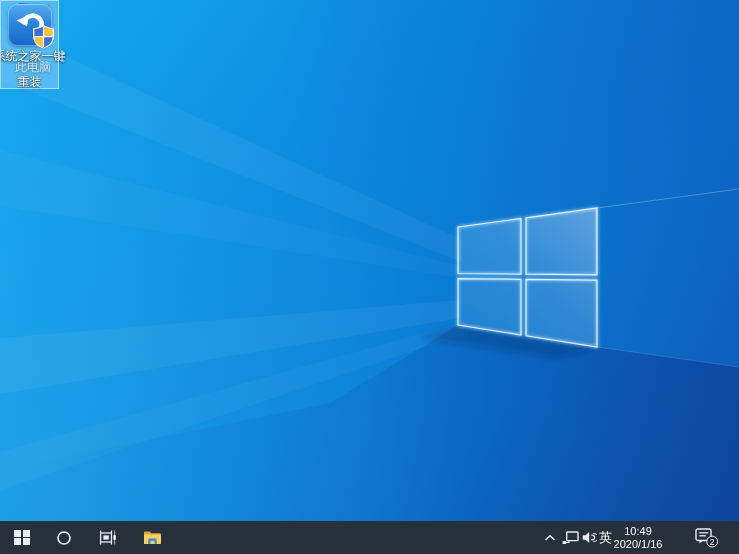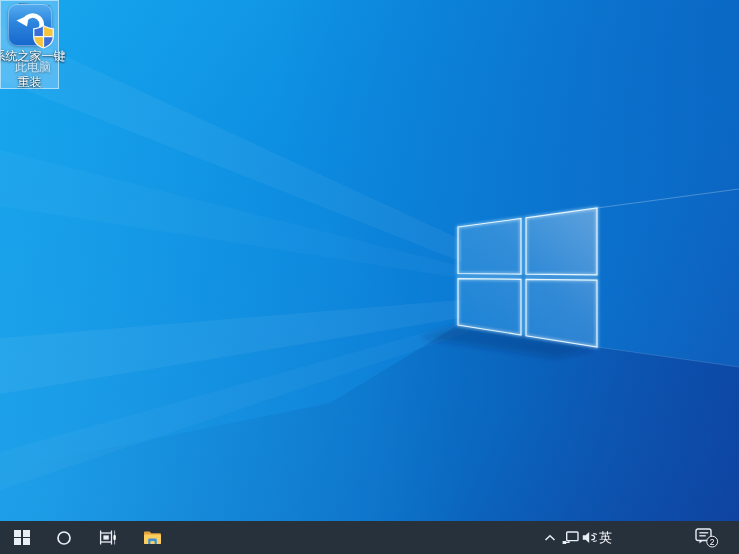--- a/index.html
+++ b/index.html
@@ -239,20 +239,24 @@
       <polygon points="0.8,4.3 3.6,4.3 7.2,1 7.2,12 3.6,8.7 0.8,8.7" fill="#e9eef5"></polygon>
       <path d="M9.3,4.2 a3.4,2.3 0 0 1 0,4.6" fill="none" stroke="#e9eef5" stroke-width="1.2"></path>
       <path d="M11.2,2.6 a5.6,3.9 0 0 1 0,7.8" fill="none" stroke="#e9eef5" stroke-width="1.2"></path>
     </svg>
   </button>
 
   <button class="tb-btn" id="tray-input">
     <span>英</span>
   </button>
 
+  <button class="tb-btn" id="tray-clock">
+    <span class="t">10:49</span>
+    <span class="t">2020/1/16</span>
+  </button>
 
   <button class="tb-btn" id="tray-action">
     <svg width="24" height="20" viewBox="0 0 24 20">
       <rect x="1" y="1" width="15" height="11.5" rx="2" fill="none" stroke="#e9eef5" stroke-width="1.4"></rect>
       <path d="M4.5,12.5 v3 l3.4,-3" fill="#e9eef5"></path>
       <line x1="4.3" y1="4.8" x2="13.2" y2="4.8" stroke="#e9eef5" stroke-width="1.3"></line>
       <line x1="4.3" y1="7.8" x2="10.8" y2="7.8" stroke="#e9eef5" stroke-width="1.3"></line>
       <circle cx="17.2" cy="13.6" r="5.4" fill="#1a222e" stroke="#e9eef5" stroke-width="1"></circle>
       <text x="17.2" y="16.6" font-size="8.5" fill="#ffffff" text-anchor="middle">2</text>
     </svg>

